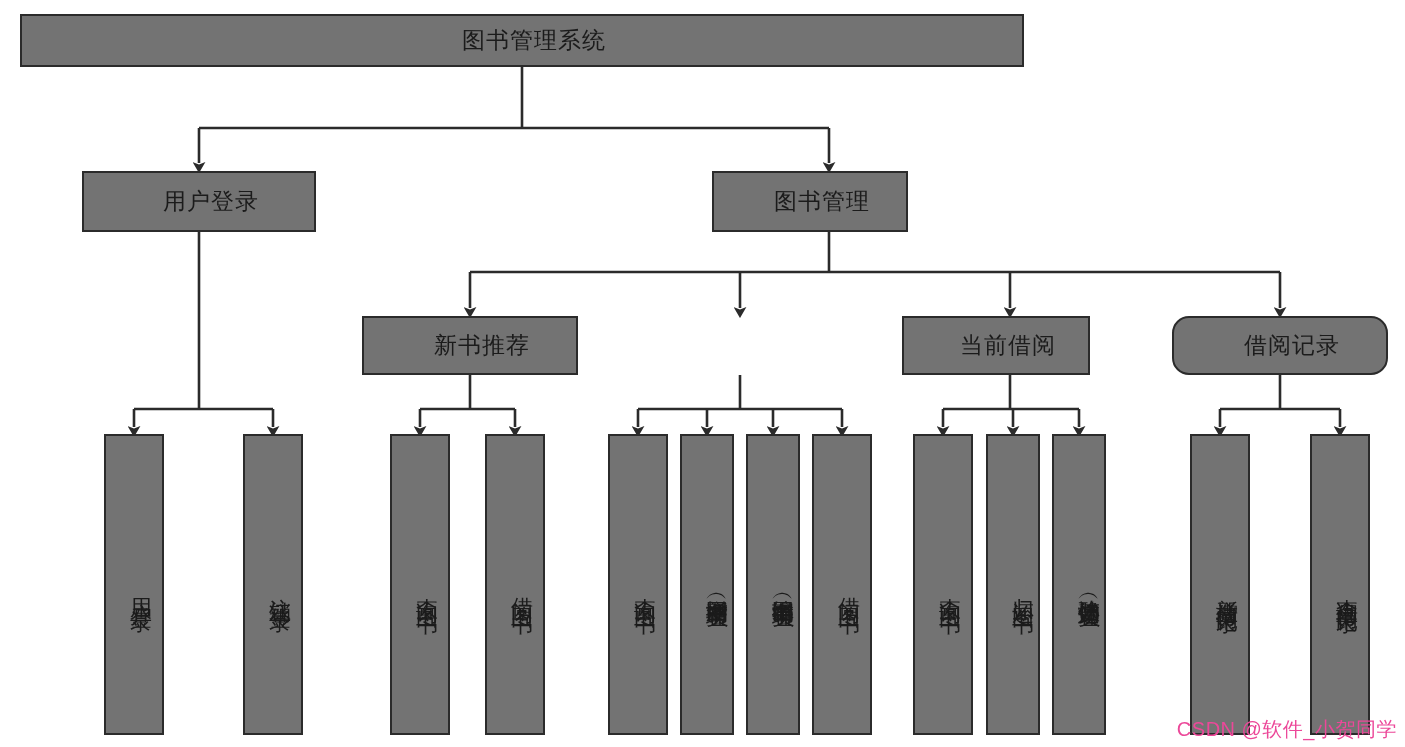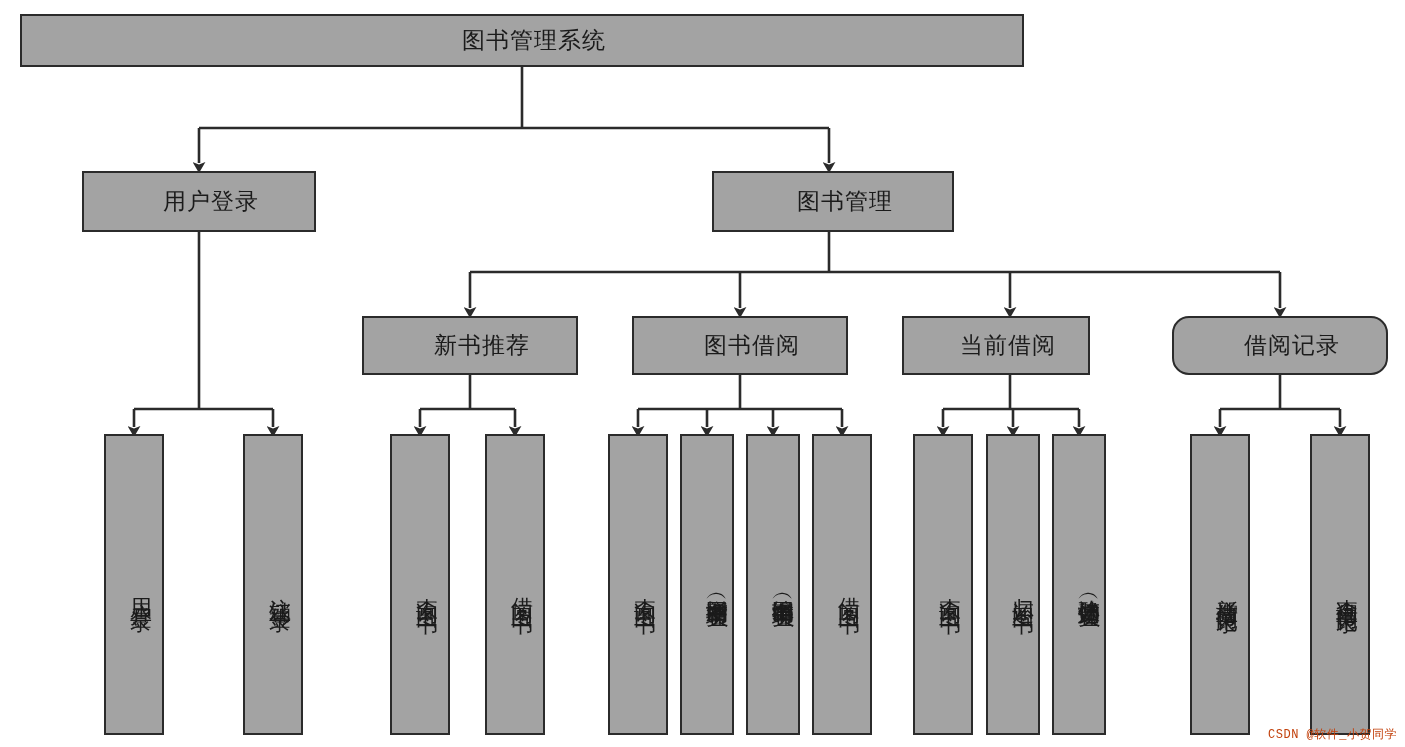--- a/index.html
+++ b/index.html
@@ -20,21 +20,21 @@
     position: absolute;
     left: 0;
     top: 0;
     width: 1405px;
     height: 747px;
     pointer-events: none;
   }
   .node {
     position: absolute;
     box-sizing: border-box;
-    background: #a3a3a3;
+    background: #737373;
     border: 2.5px solid #2b2b2b;
     display: flex;
     align-items: center;
     justify-content: center;
     color: #1b1b1b;
     padding-left: 24px;
   }
   .node-h {
     font-size: 23px;
     letter-spacing: 1px;
@@ -55,25 +55,25 @@
     font-size: 22px;
     letter-spacing: 5px;
     line-height: 1.0;
     white-space: nowrap;
     color: #1b1b1b;
   }
   .watermark {
     position: absolute;
     right: 8px;
     bottom: 4px;
-    font-size: 12px;
-    color: #c2410c;
+    font-size: 20px;
+    color: #ec4899;
     letter-spacing: 0.5px;
     white-space: nowrap;
-    font-family: Liberation Mono, monospace;
+    font-family: Liberation Sans, sans-serif;
   }
 </style>
 </head>
 <body>
 
 <div id="canvas">
 
   <svg id="edges" viewBox="0 0 1405 747" width="1405" height="747">
     <defs>
       <marker id="arrow" viewBox="0 0 12 14" refX="1" refY="7" markerWidth="11" markerHeight="13" orient="auto-start-reverse" markerUnits="userSpaceOnUse">
@@ -126,29 +126,26 @@
     </g>
   </svg>
 
   <div class="node node-root" style="left:20px; top:14px; width:1004px; height:53px;">
     <span>图书管理系统</span>
   </div>
 
   <div class="node node-h" style="left:82px; top:171px; width:234px; height:61px;">
     <span>用户登录</span>
   </div>
-  <div class="node node-h" style="left:712px; top:171px; width:242px; height:61px;">
+  <div class="node node-h" style="left:712px; top:171px; width:196px; height:61px;">
     <span>图书管理</span>
   </div>
 
   <div class="node node-h" style="left:362px; top:316px; width:216px; height:59px;">
     <span>新书推荐</span>
-  </div>
-  <div class="node node-h" style="left:632px; top:316px; width:216px; height:59px;">
-    <span>图书借阅</span>
   </div>
   <div class="node node-h" style="left:902px; top:316px; width:188px; height:59px;">
     <span>当前借阅</span>
   </div>
   <div class="node node-h" style="left:1172px; top:316px; width:216px; height:59px;border-radius:17px;">
     <span>借阅记录</span>
   </div>
 
   <div class="node node-leaf" style="left:104px; top:434px; width:60px; height:301px;">
     <span class="vlabel">用户登录</span>

